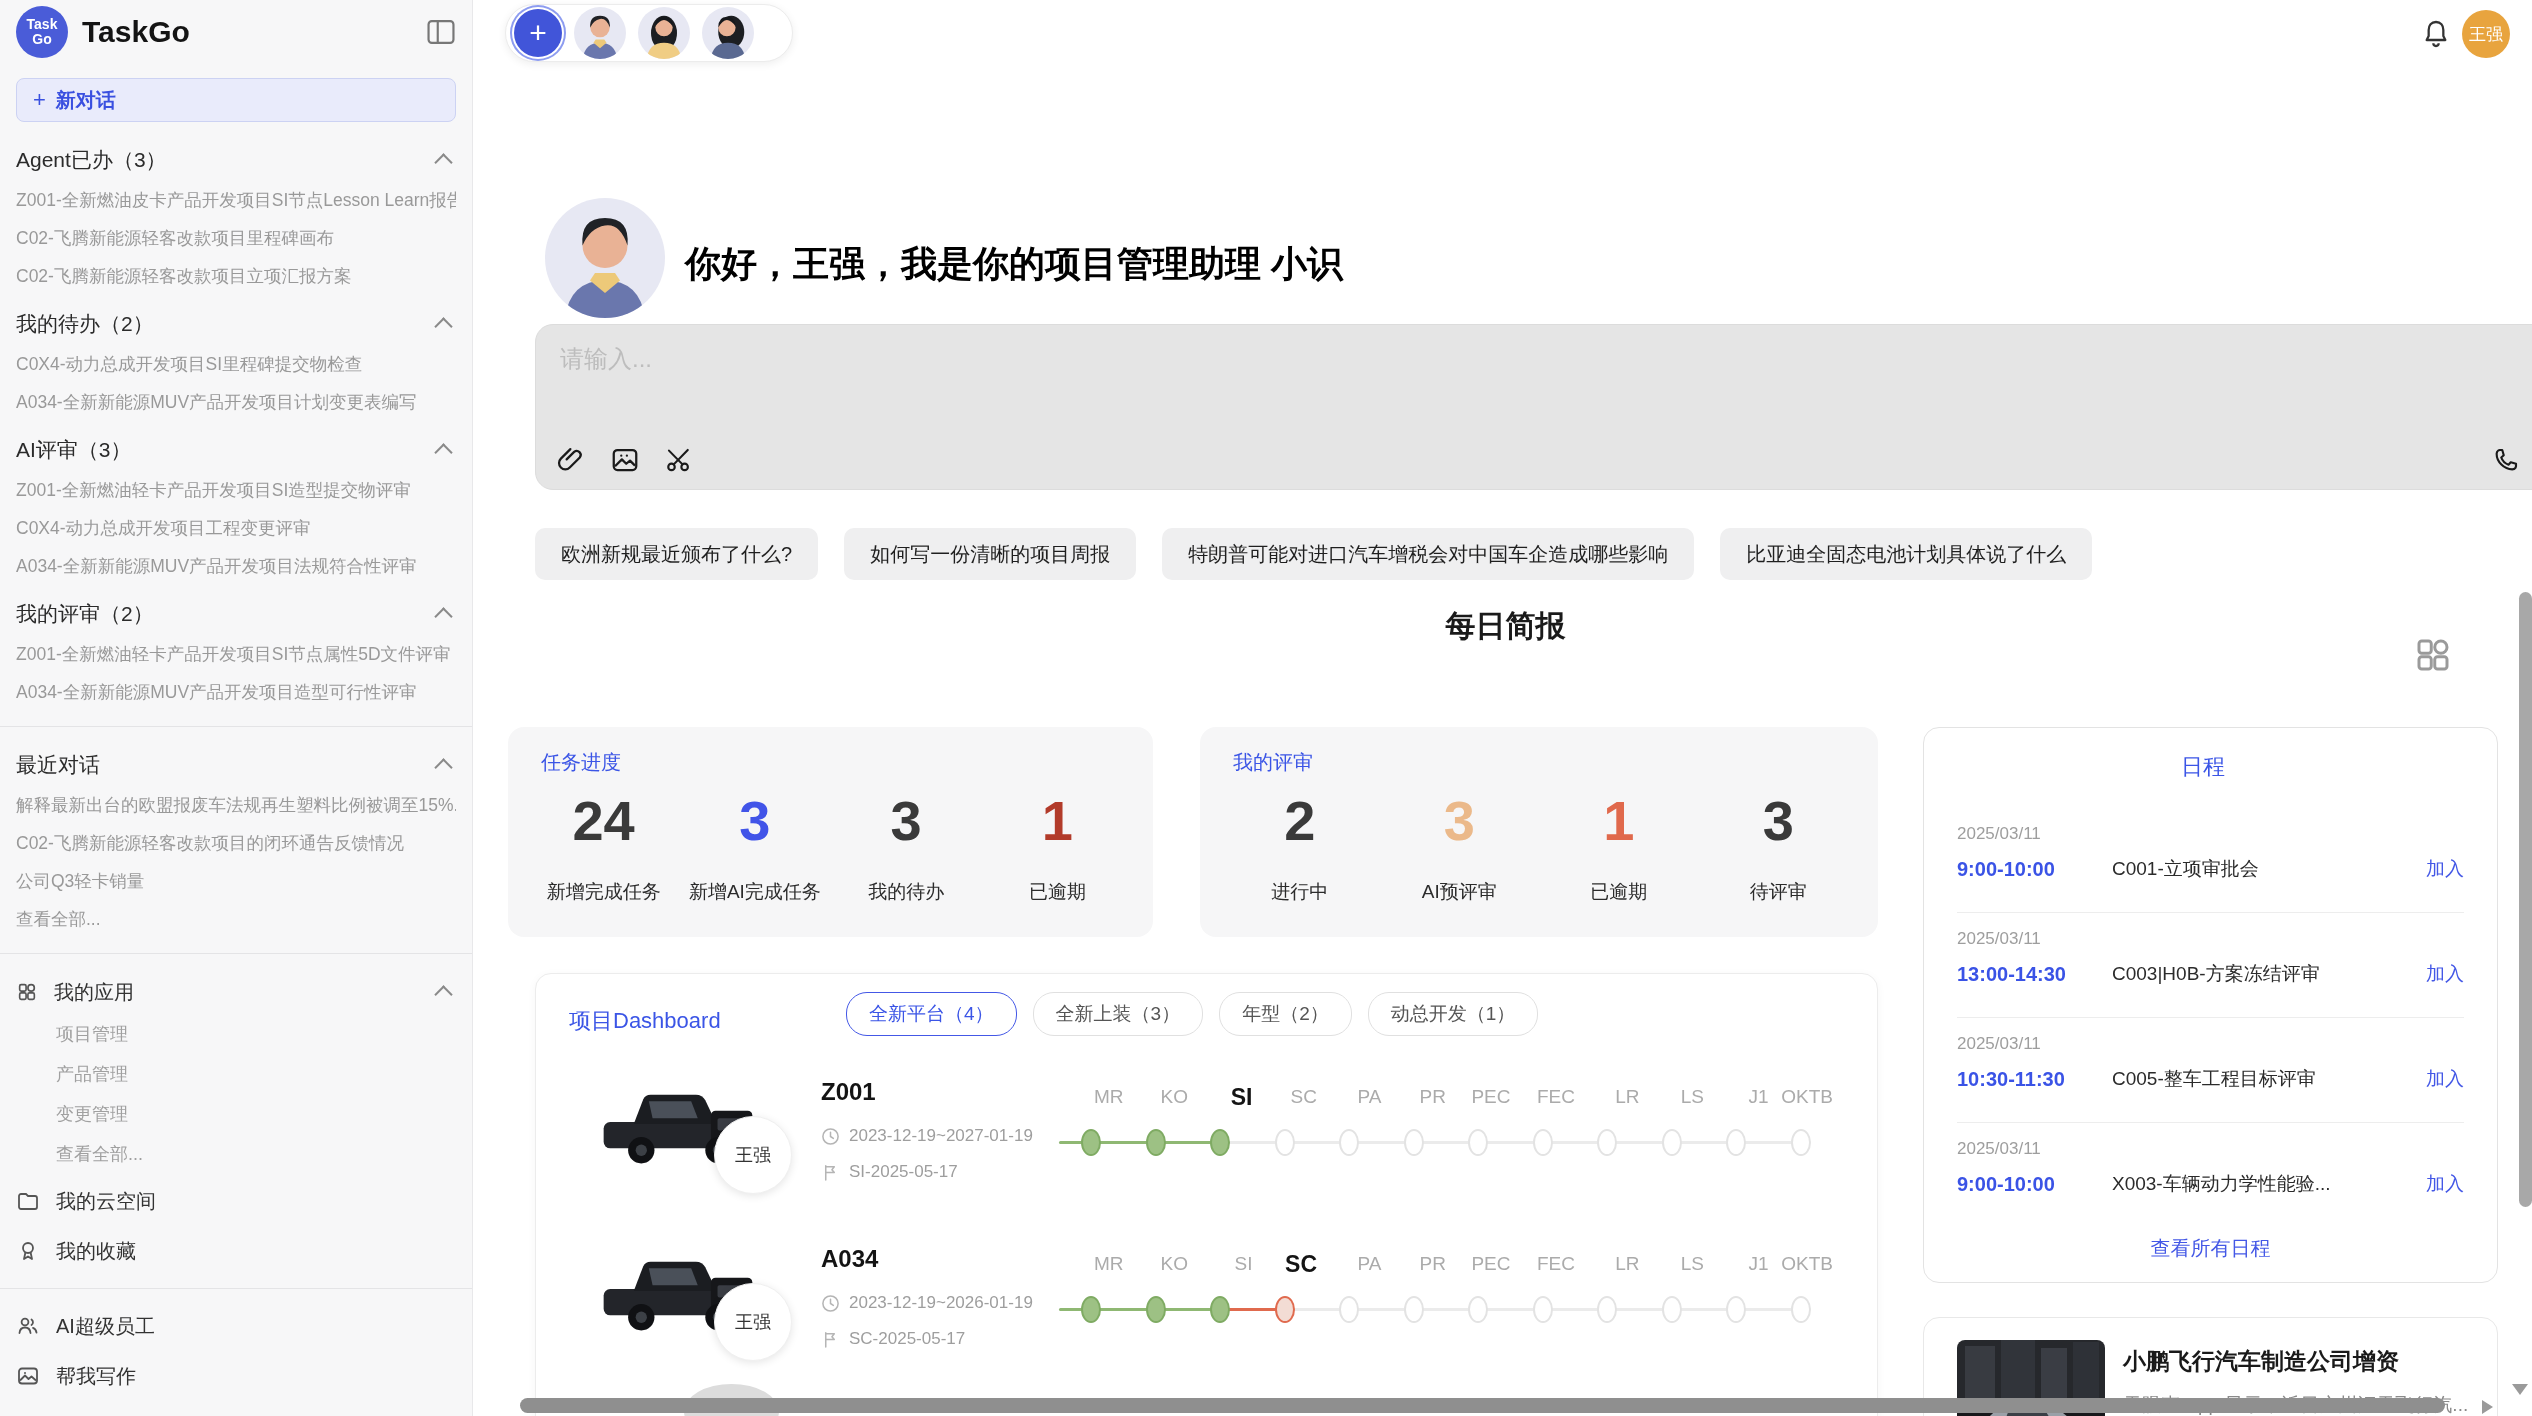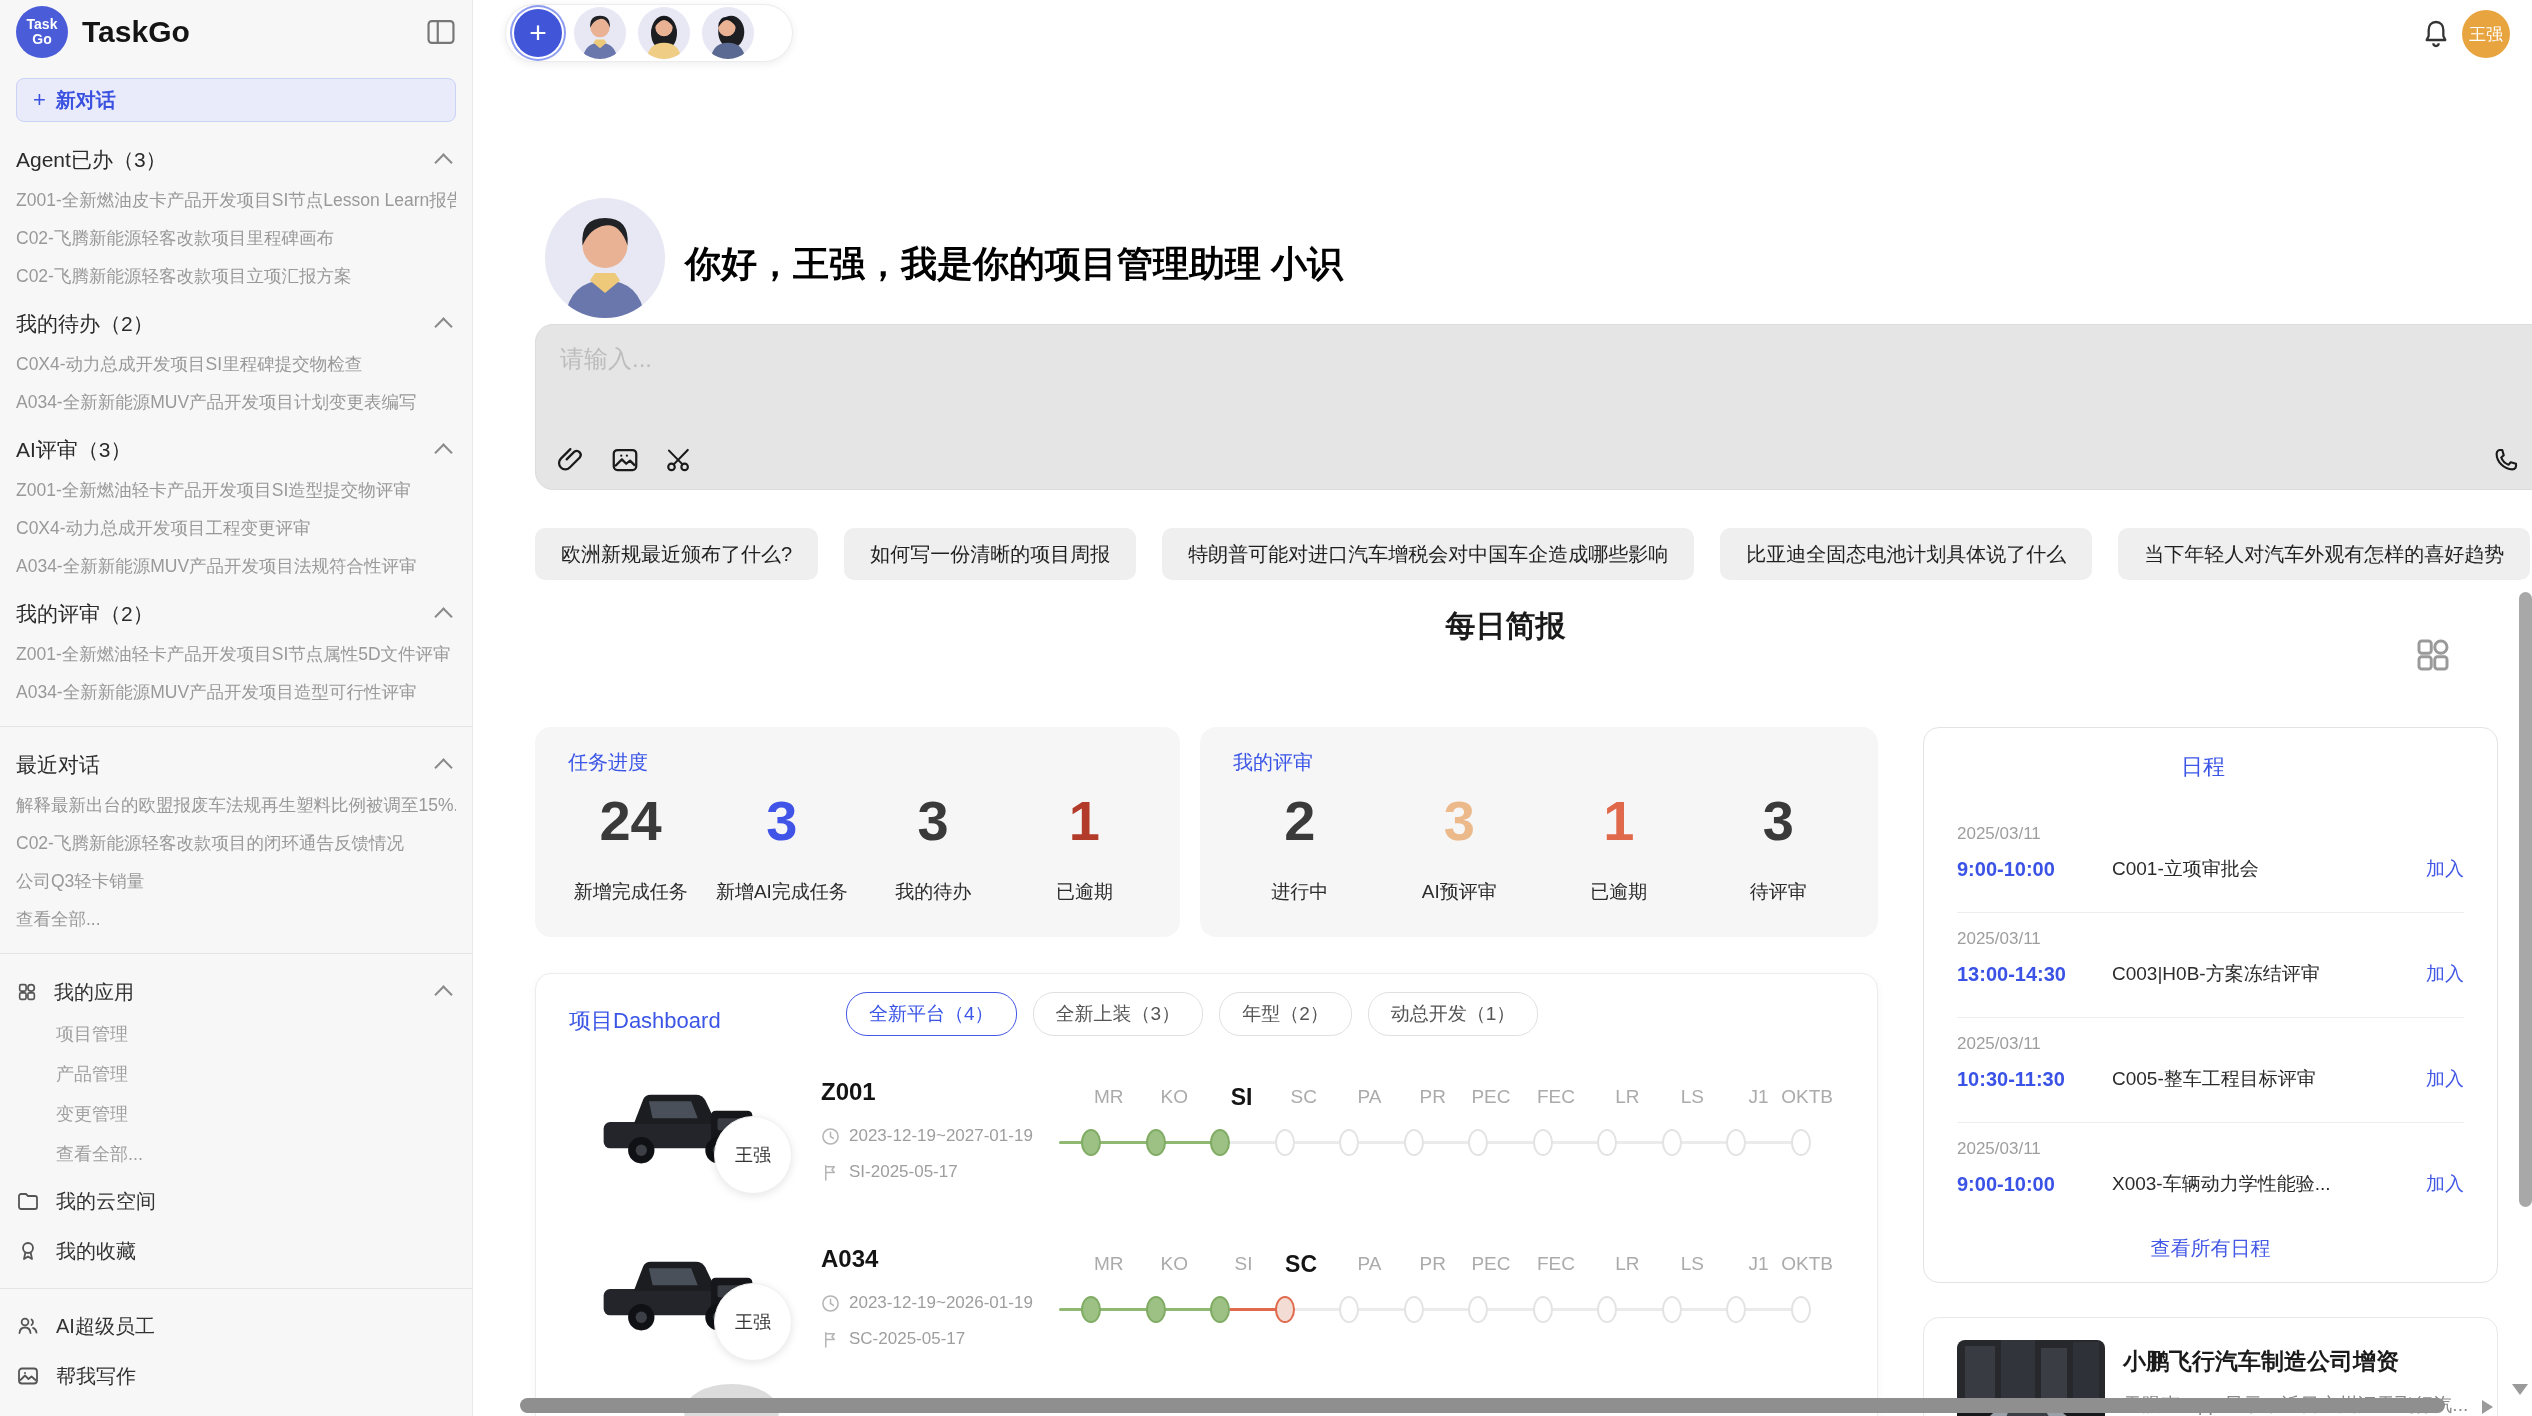--- a/index.html
+++ b/index.html
@@ -372,31 +372,30 @@
         <path d="M3 12.5 L21 4 L15.5 20.5 L11.5 13.8 Z M11.5 13.8 L21 4" fill="none" stroke="#4154e8" stroke-width="1.9" stroke-linejoin="round"></path>
       </svg>
     </div>
   </div>
 
   <div class="chips" id="chips">
       <div class="chip">欧洲新规最近颁布了什么?</div>
       <div class="chip">如何写一份清晰的项目周报</div>
       <div class="chip">特朗普可能对进口汽车增税会对中国车企造成哪些影响</div>
       <div class="chip">比亚迪全固态电池计划具体说了什么</div>
-      <div class="chip">当下年轻人对汽车外观有怎样的喜好趋势</div>
     </div>
 
   <div class="brief-title">每日简报</div>
   <svg class="grid-icon" viewBox="0 0 24 24">
     <rect x="4" y="4" width="7" height="7" rx="1.6" fill="none" stroke="#9a9a9a" stroke-width="1.7"></rect>
     <circle cx="16.5" cy="7.5" r="3.5" fill="none" stroke="#9a9a9a" stroke-width="1.7"></circle>
     <rect x="4" y="13" width="7" height="7" rx="1.6" fill="none" stroke="#9a9a9a" stroke-width="1.7"></rect>
     <rect x="13" y="13" width="7" height="7" rx="1.6" fill="none" stroke="#9a9a9a" stroke-width="1.7"></rect>
   </svg>
-  <div class="stat-card" style="left:535px;width:645px;">
+  <div class="stat-card" style="left:508px;width:645px;">
     <div class="sc-title">任务进度</div>
     <div class="stat-row" id="stats0">
         <div class="stat">
           <div class="num" style="color: rgb(58, 58, 58);">24</div>
           <div class="slabel">新增完成任务</div>
         </div>
         <div class="stat">
           <div class="num" style="color: rgb(65, 84, 232);">3</div>
           <div class="slabel">新增AI完成任务</div>
         </div>

